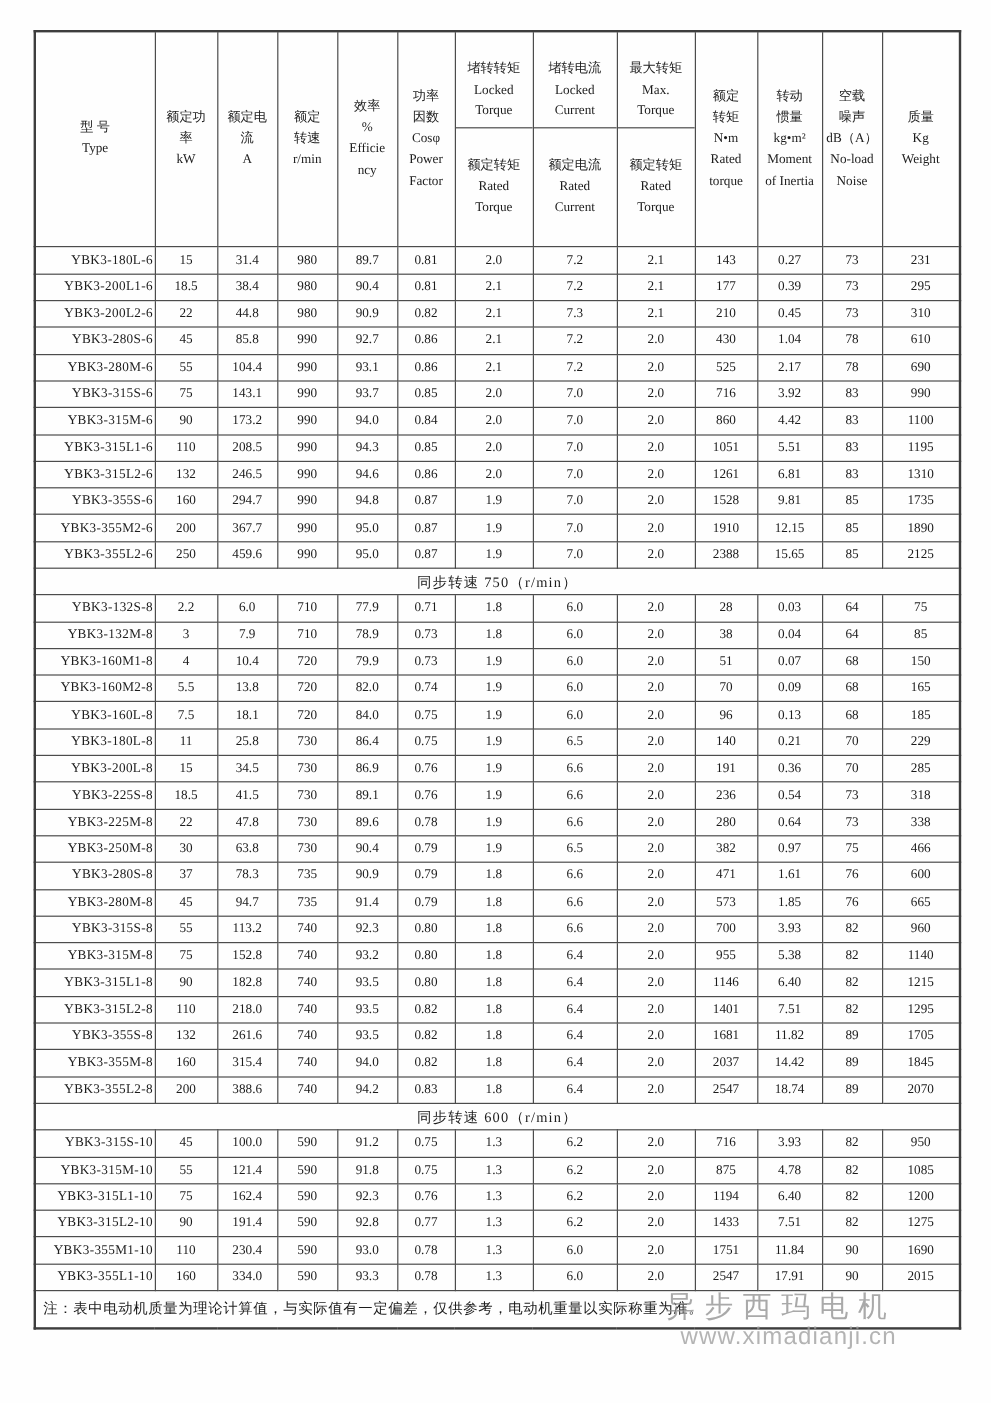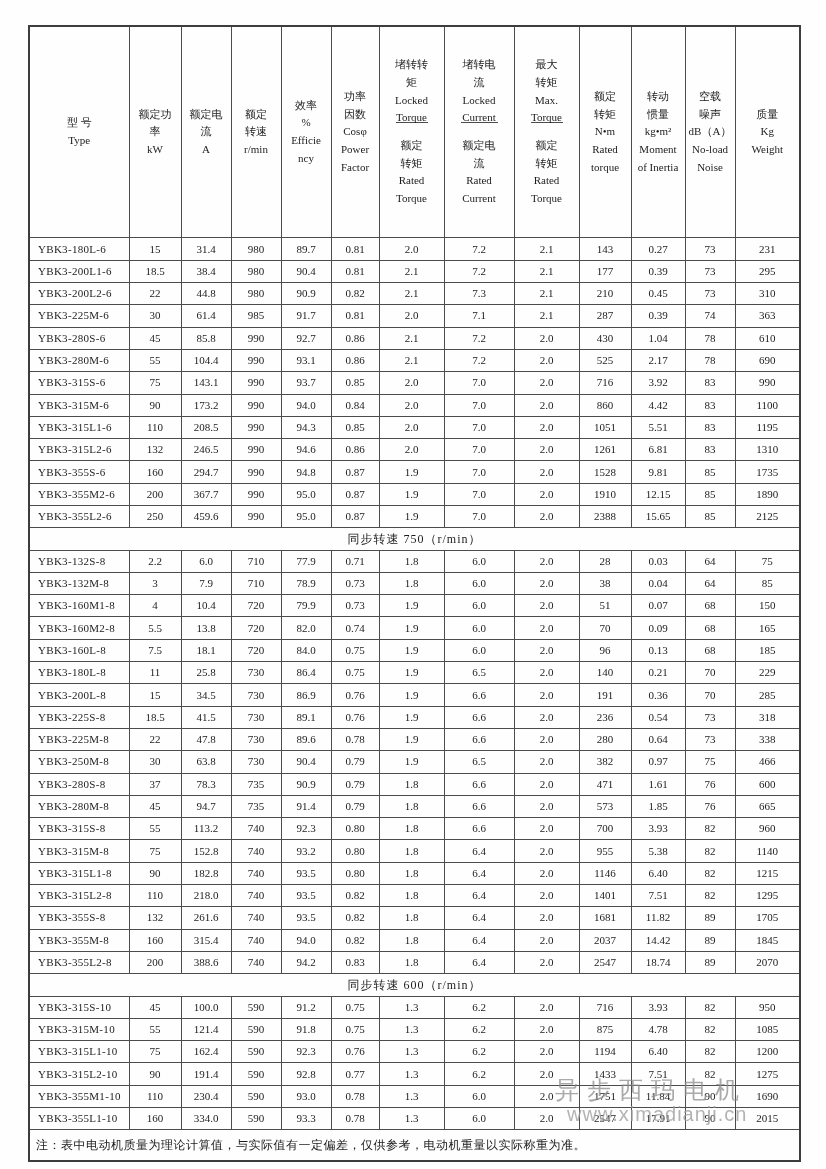--- a/index.html
+++ b/index.html
@@ -32,39 +32,39 @@
     overflow: hidden;
   }
   .spec-table thead th {
     height: 125px;
     font-weight: normal;
     white-space: pre-line;
     line-height: 1.62;
     padding: 2px 1px;
   }
   .spec-table thead th.split {
-    padding: 16px;
+    padding: 0;
     vertical-align: top;
   }
   .split-top, .split-bot {
     height: 62.5px;
     display: flex;
     align-items: center;
     justify-content: center;
     white-space: pre-line;
     line-height: 1.62;
   }
   .split-top { border-bottom: 1px solid #4c4c4c; }
   .spec-table tbody td {
     height: 22.3px;
     line-height: 1;
     padding: 0 1px;
   }
   .spec-table td.type-cell {
-    text-align: left;
+    text-align: right;
     padding-left: 8px;
     letter-spacing: 0.3px;
   }
   .spec-table tr.section-row td {
     height: 22.3px;
     font-size: 12px;
     text-align: center;
     letter-spacing: 1px;
   }
   .spec-table tr.note-row td {
@@ -225,35 +225,20 @@
           <td>0.82</td>
           <td>2.1</td>
           <td>7.3</td>
           <td>2.1</td>
           <td>210</td>
           <td>0.45</td>
           <td>73</td>
           <td>310</td>
         </tr>
         <tr>
-          <td class="type-cell">YBK3-225M-6</td>
-          <td>30</td>
-          <td>61.4</td>
-          <td>985</td>
-          <td>91.7</td>
-          <td>0.81</td>
-          <td>2.0</td>
-          <td>7.1</td>
-          <td>2.1</td>
-          <td>287</td>
-          <td>0.39</td>
-          <td>74</td>
-          <td>363</td>
-        </tr>
-        <tr>
           <td class="type-cell">YBK3-280S-6</td>
           <td>45</td>
           <td>85.8</td>
           <td>990</td>
           <td>92.7</td>
           <td>0.86</td>
           <td>2.1</td>
           <td>7.2</td>
           <td>2.0</td>
           <td>430</td>

